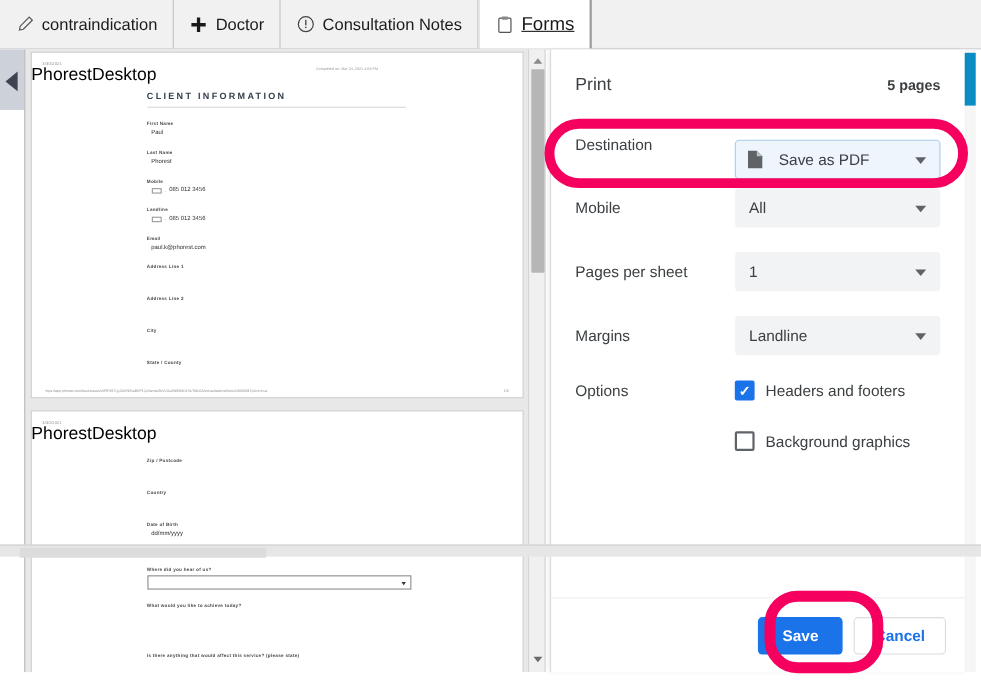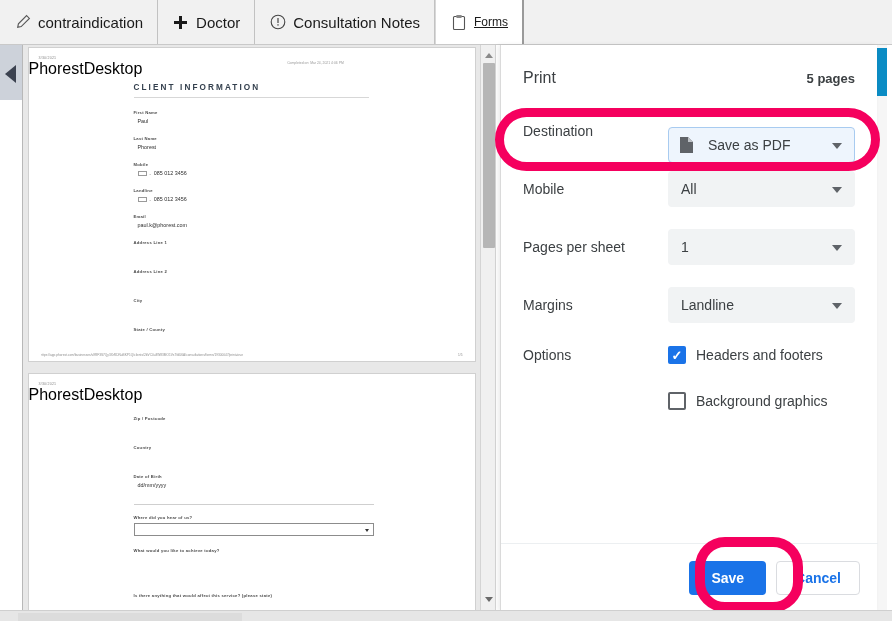--- a/index.html
+++ b/index.html
@@ -3,21 +3,21 @@
 <meta charset="utf-8">
 <style>
   * { box-sizing: border-box; }
   html, body {
     margin: 0; padding: 0;
     width: 892px; height: 621px;
     overflow: hidden;
     font-family: "Liberation Sans", sans-serif;
     background: #ffffff;
   }
-  #root { position: relative; width: 892px; height: 621px; background: #c4b5fd; padding-left: 12px; }
+  #root { position: relative; width: 892px; height: 506px; background: #c4b5fd; padding-left: 12px; }
 
   
   .tabbar {
     position: absolute; left: 0; top: 0; width: 892px; height: 45px;
     background: #f1f1f1;
     border-bottom: 1px solid #c9c9c9;
     display: flex; align-items: stretch;
   }
   .tab {
     display: flex; align-items: center; gap: 7px;
@@ -25,21 +25,21 @@
     font-size: 15px; color: #1a1a1a;
     position: relative;
     border-right: 1px solid #c2c2c2;
     cursor: pointer;
     background: transparent;
   }
   .tab.active {
     background: #ffffff;
     border-right: 2px solid #9a9a9a;
     border-left: 1px solid #d8d8d8;
-    font-size: 12px;
+    font-size: 17px;
     text-decoration: underline;
   }
   .tab .ticon { display: inline-flex; align-items: center; justify-content: center; width: 17px; height: 17px; flex: none; }
   .tab .tlabel { white-space: nowrap; }
   .tabbar-fill { flex: 1 1 auto; }
 
   
   .preview-wrap {
     position: absolute; left: 0; top: 45px; width: 892px; height: 566px;
     background: #ffffff;

